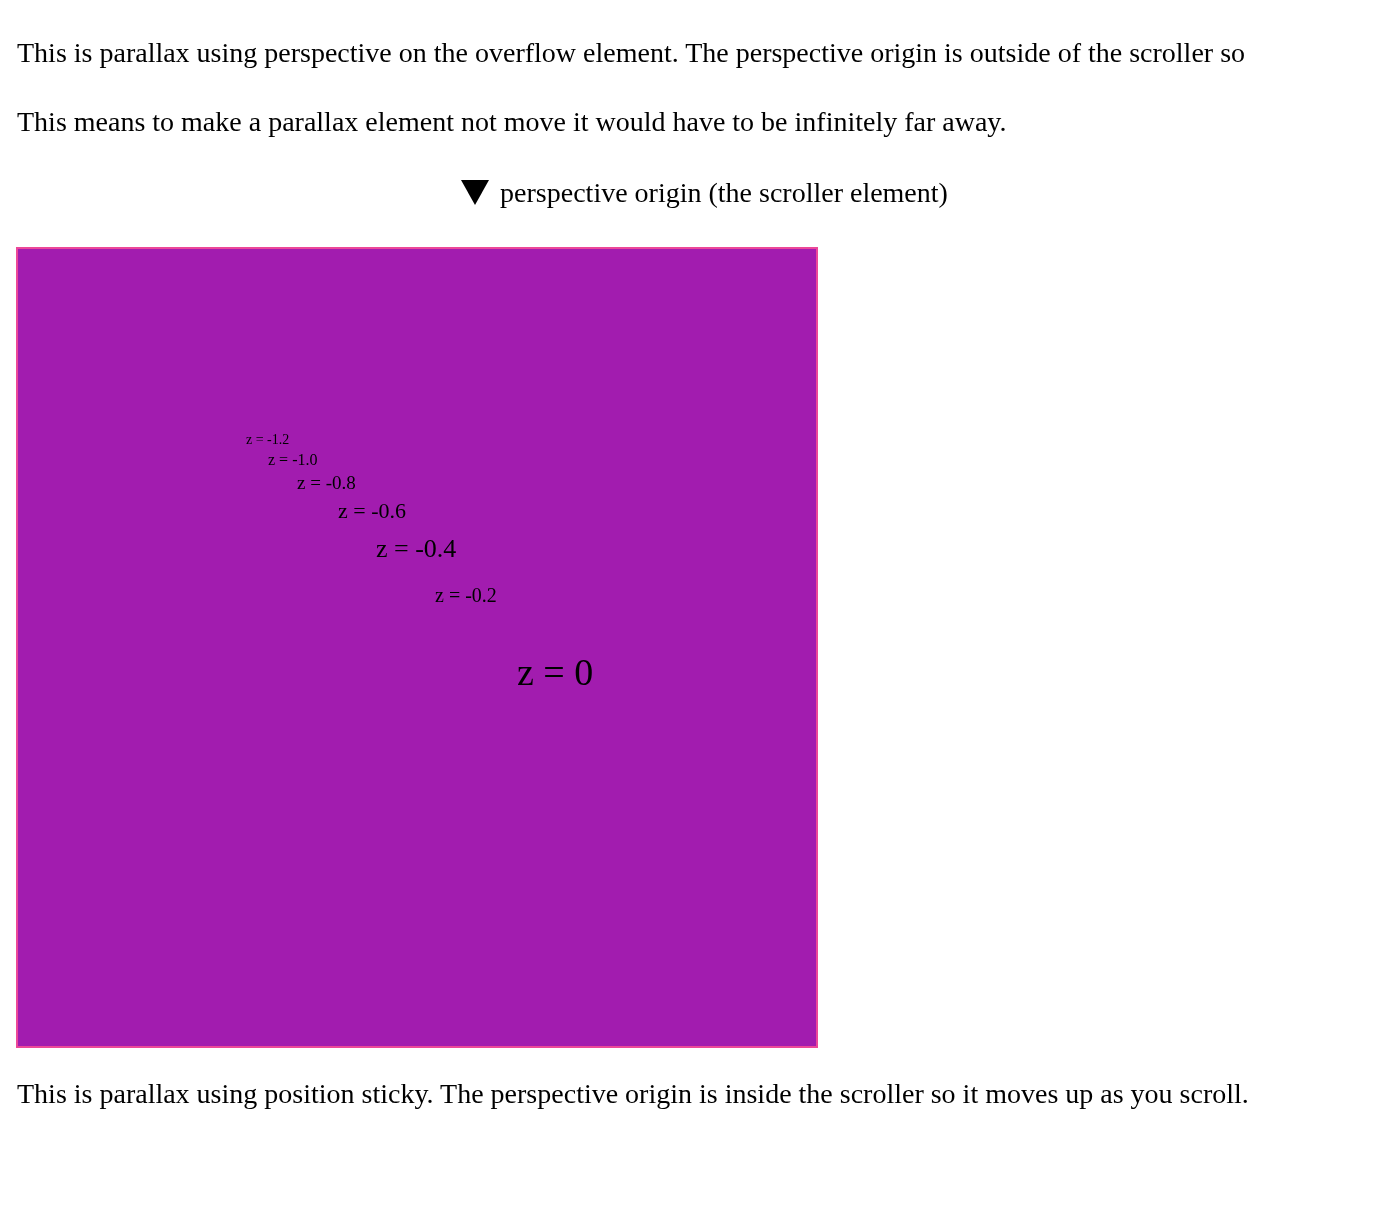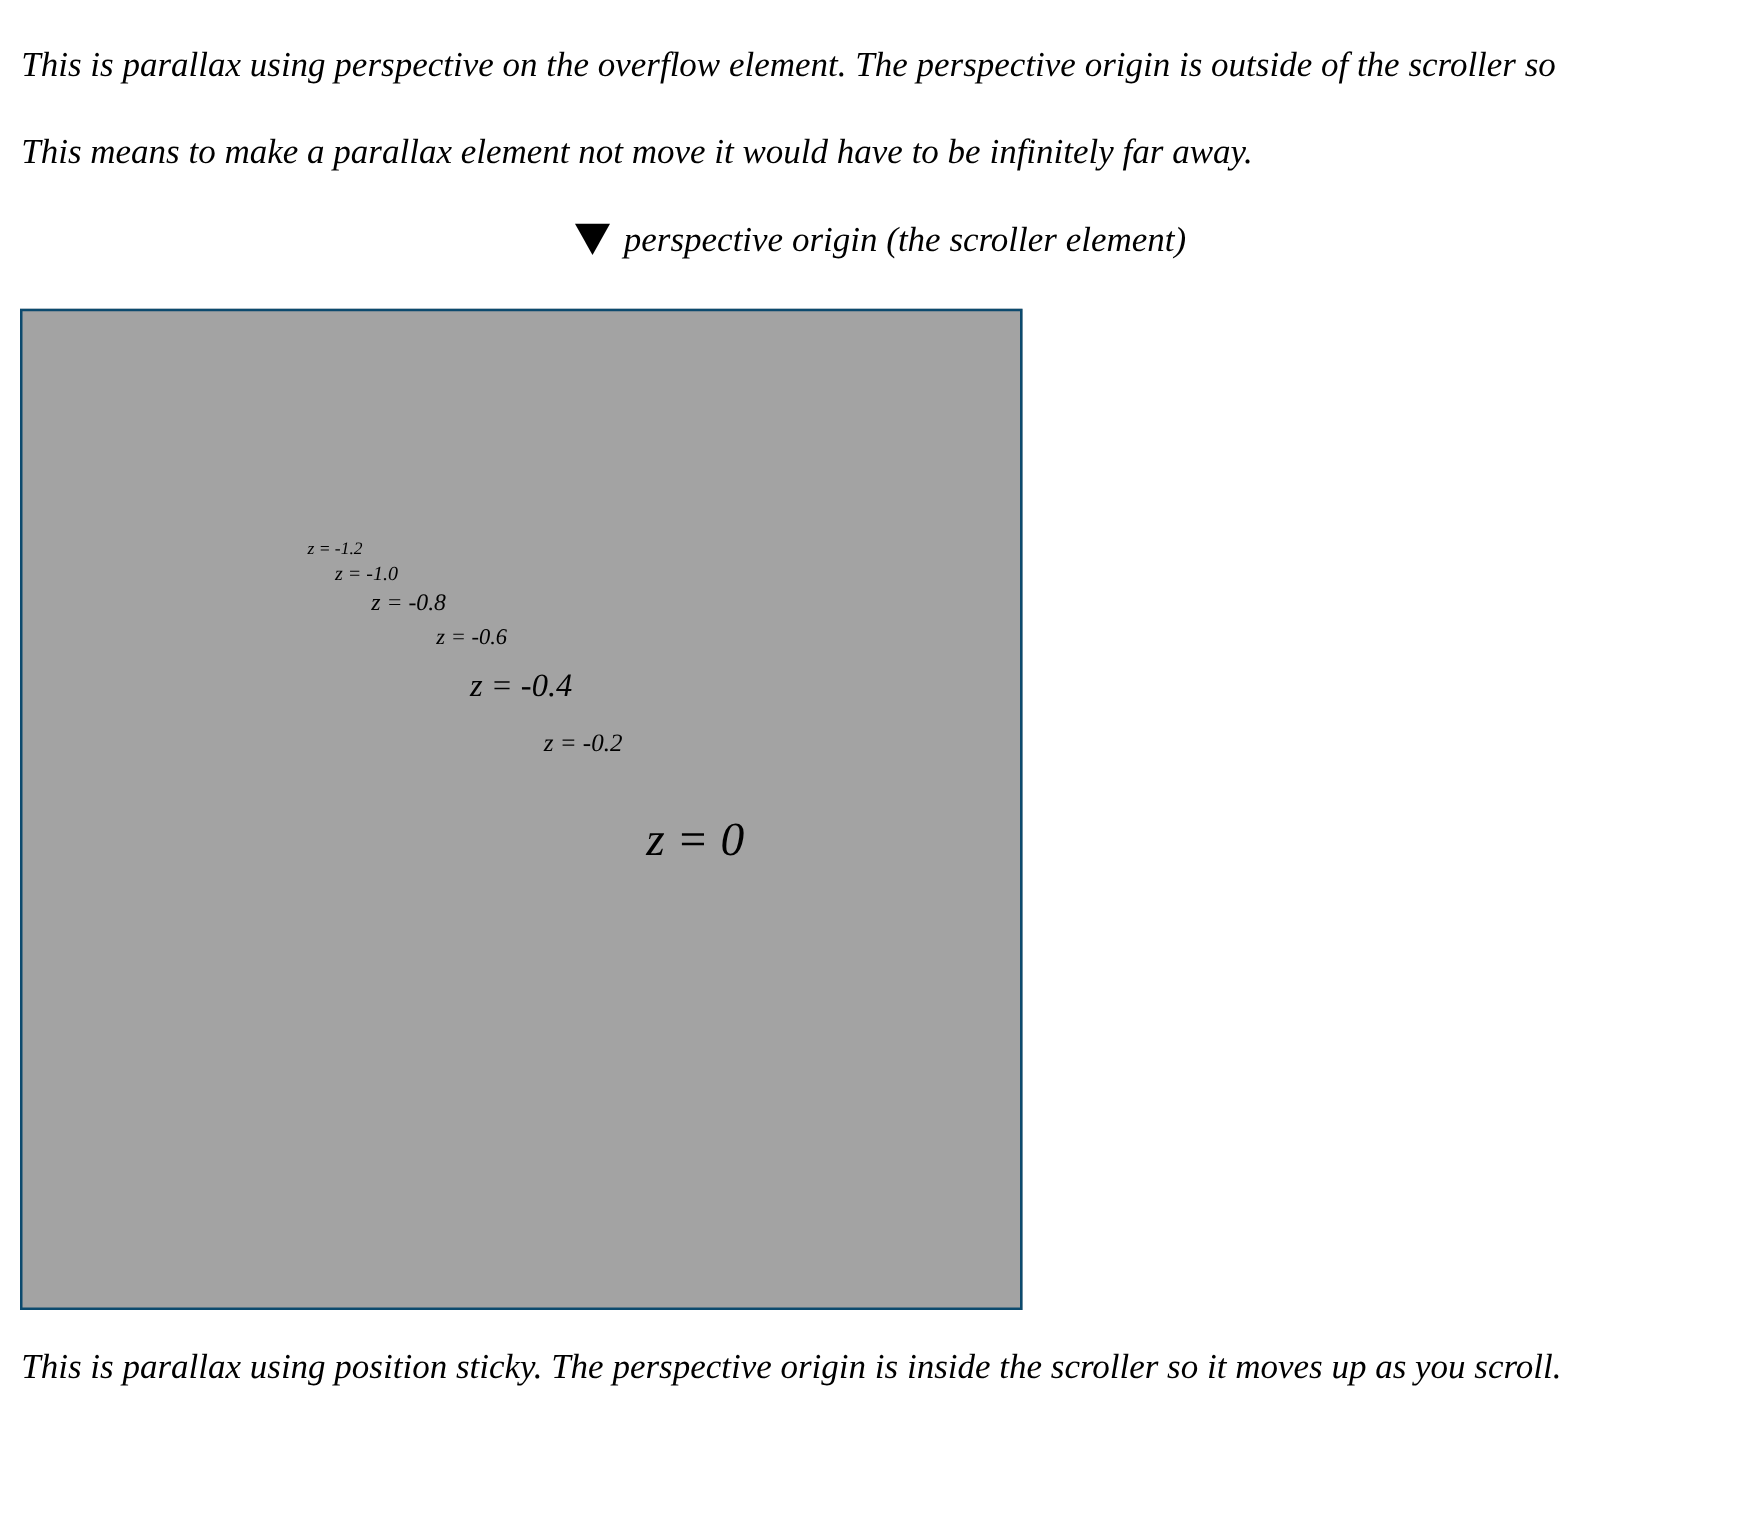--- a/index.html
+++ b/index.html
@@ -11,21 +11,20 @@
   }
   body {
     width: 1392px;
     height: 1212px;
     overflow: hidden;
   }
   main.page {
     display: flow-root; 
     width: 1392px;
     height: 876px;
-    font-style: italic;
   }
   .para {
     font-size: 28px;
     line-height: 32px;
     white-space: nowrap;
     margin: 0 0 0 17px;
   }
   .p-intro1 { margin-top: 37px; }
   .p-intro2 { margin-top: 37px; }
   .disclosure {
@@ -44,34 +43,34 @@
     border-right: 14px solid transparent;
     border-top: 25px solid #000000;
     margin-right: 11px;
     vertical-align: -3px;
   }
   .scroller {
     position: relative;
     margin: 38px 16px 0 16px;
     width: 798px;
     height: 797px;
-    border: 2px solid #0c4a6e;
-    background: #a3a3a3;
+    border: 2px solid #ec4899;
+    background: #a21caf;
     overflow: hidden;
   }
   .zl {
     position: absolute;
     line-height: 1;
     white-space: nowrap;
     color: #000000;
   }
   .z-neg12 { left: 228px; top: 184px; font-size: 14px; }
   .z-neg10 { left: 250px; top: 203px; font-size: 16px; }
   .z-neg08 { left: 279px; top: 224px; font-size: 19px; }
-  .z-neg06 { left: 331px; top: 251px; font-size: 18px; }
+  .z-neg06 { left: 320px; top: 251px; font-size: 22px; }
   .z-neg04 { left: 358px; top: 287px; font-size: 26px; }
   .z-neg02 { left: 417px; top: 336px; font-size: 20px; }
   .z-zero  { left: 499px; top: 404px; font-size: 38px; text-align: right; }
   .p-outro1 { margin-top: 30px; }
   .p-outro2 { margin-top: 40px; }
 </style>
 </head>
 <body>
 
 <main class="page">

